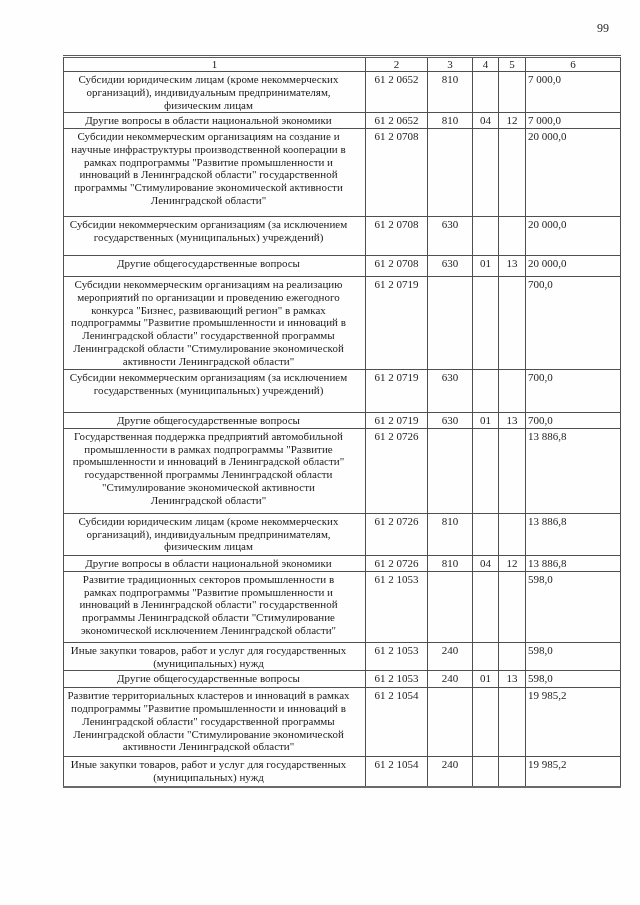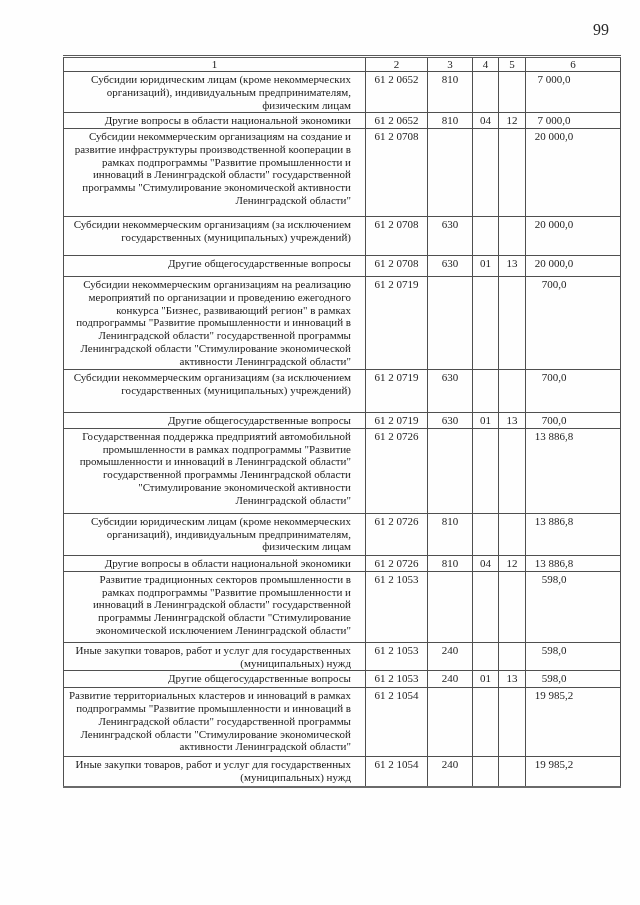--- a/index.html
+++ b/index.html
@@ -6,42 +6,42 @@
   body {
     width:640px; height:905px;
     background:#fefefe;
     font-family:"Liberation Serif", serif;
     color:#1c1c1c;
     position:relative;
     overflow:hidden;
   }
   .page-number {
     position:absolute; top:21px; right:31px;
-    font-size:16px; color:#2a2a2a;
+    font-size:12px; color:#2a2a2a;
   }
   table.budget {
     position:absolute; left:63px; top:55px;
     width:557px;
     border-collapse:collapse;
     table-layout:fixed;
   }
   table.budget { border-top:3px double #5a5a5a; border-bottom:2px solid #6a6a6a; }
   th, td {
     border:1px solid #4f4f4f;
     vertical-align:top;
     font-size:11px;
     line-height:1.16;
     padding:1px 2px;
     overflow:hidden;
     font-weight:normal;
   }
   th { text-align:center; height:13px; padding:0; color:#222; }
-  td.c1 { text-align:right; padding-left:2px; padding-right:14px;margin-top:13px; }
+  td.c1 { text-align:center; padding-left:2px; padding-right:14px;margin-top:13px; }
   td.c2, td.c3, td.c4, td.c5 { text-align:center; white-space:nowrap; padding-left:1px; padding-right:1px; }
-  td.c6 { text-align:center; padding-right:40px; white-space:nowrap; }
+  td.c6 { text-align:left; padding-right:40px; white-space:nowrap; }
 </style>
 </head>
 <body>
 
 <div class="page-number">99</div>
 
 <table class="budget">
   <colgroup>
     <col style="width:302px">
       <col style="width:62px">
@@ -71,21 +71,21 @@
     </tr>
     <tr style="height:15px">
       <td class="c1">Другие вопросы в области национальной экономики</td>
       <td class="c2">61 2 0652</td>
       <td class="c3">810</td>
       <td class="c4">04</td>
       <td class="c5">12</td>
       <td class="c6">7 000,0</td>
     </tr>
     <tr style="height:88px">
-      <td class="c1">Субсидии некоммерческим организациям на создание и развитие инфраструктуры производственной кооперации в рамках подпрограммы "Развитие промышленности и инноваций в Ленинградской области" государственной программы "Стимулирование экономической активности Ленинградской области"</td>
+      <td class="c1">Субсидии некоммерческим организациям на создание и научные инфраструктуры производственной кооперации в рамках подпрограммы "Развитие промышленности и инноваций в Ленинградской области" государственной программы "Стимулирование экономической активности Ленинградской области"</td>
       <td class="c2">61 2 0708</td>
       <td class="c3"></td>
       <td class="c4"></td>
       <td class="c5"></td>
       <td class="c6">20 000,0</td>
     </tr>
     <tr style="height:39px">
       <td class="c1">Субсидии некоммерческим организациям (за исключением государственных (муниципальных) учреждений)</td>
       <td class="c2">61 2 0708</td>
       <td class="c3">630</td>

